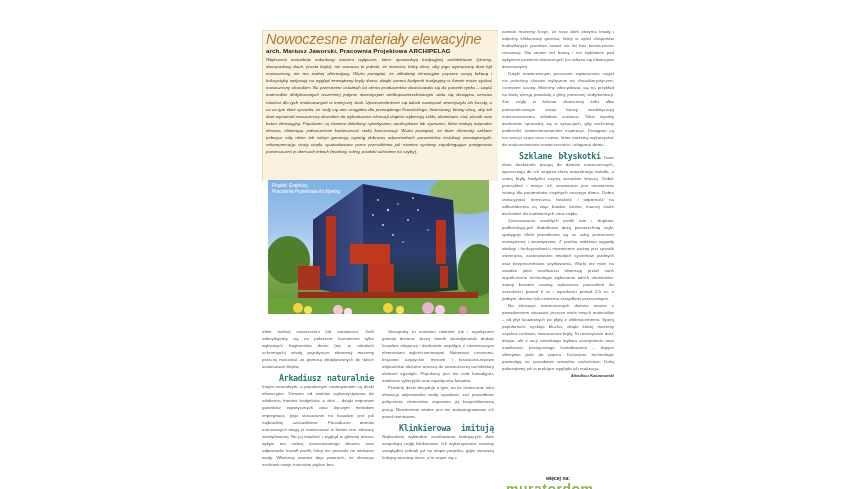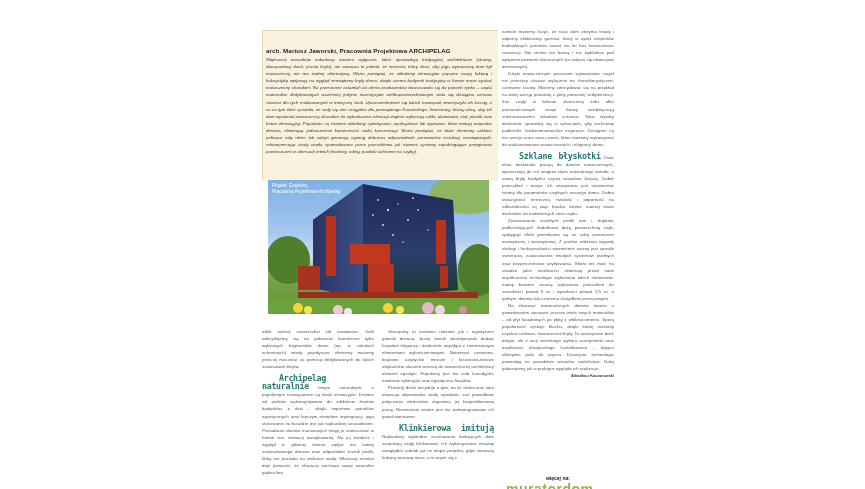--- a/index.html
+++ b/index.html
@@ -22,20 +22,21 @@
   .more{position:absolute;left:546px;top:475px;font-size:5px;font-weight:bold;color:#222;}
   .logo{position:absolute;left:506px;top:482px;width:112px;height:7px;overflow:hidden;}
   .logo span{display:block;font-size:14px;font-weight:bold;color:#8ab84a;line-height:14px;letter-spacing:0.5px;}
 </style>
 </head>
 <body>
 
 <div class="page">
 
   <div class="box"></div>
+  <div class="box-title">Nowoczesne materiały elewacyjne</div>
   <div class="box-author">arch. Mariusz Jaworski, Pracownia Projektowa ARCHIPELAG</div>
   <div class="box-body">Większość warunków zabudowy zawiera wytyczne, które opowiadają tradycyjnej architekturze (stromy, dwuspadowy dach, prosta bryła), nie oznacza to jednak, że inwestor, który chce, aby jego wymarzony dom był nowoczesny, nie ma żadnej alternatywy. Warto pamiętać, że okładziny elewacyjne poprzez swoją fakturę i kolorystykę wpływają na wygląd zewnętrzny bryły domu, dzięki czemu budynek tradycyjny w formie może zyskać nowoczesny charakter. Na przestrzeni ostatnich lat oferta producentów dostosowała się do potrzeb rynku – część materiałów dedykowanych wcześniej jedynie inwestycjom wielkopowierzchniowym stała się dostępna cenowo również dla tych realizowanych w mniejszej skali. Upowszechnienie się takich rozwiązań zmniejszyło ich koszty, a co za tym idzie sprawiło, że stały się one osiągalne dla przeciętnego Kowalskiego. Inwestorzy, którzy chcą, aby ich dom wyróżniał nowoczesny charakter do wykończenia elewacji chętnie wybierają szkło, aluminium, stal, plastik oraz beton elewacyjny. Popularne są również okładziny syntetyczne, epoksydowe lub żywiczne, które imitują naturalne drewno, eliminując jednocześnie konieczność stałej konserwacji. Warto pamiętać, że duże elementy szklane pełniące rolę okien lub witryn generują wymóg dobrania odpowiednich parametrów instalacji wewnętrznych, rekompensując straty ciepła spowodowane przez przeszklenia jak również systemy zapobiegające przegrzaniu pomieszczeń w okresach letnich (markizy, rolety, powłoki ochronne na szyby).</div>
 
   <div class="photo">
     <svg width="221" height="134" viewBox="0 0 221 134">
       <defs>
         <linearGradient id="gl" x1="0" y1="0" x2="0" y2="1">
           <stop offset="0" stop-color="#1e2a5a"></stop>
           <stop offset="0.6" stop-color="#2c3d6e"></stop>
           <stop offset="1" stop-color="#1b3a2a"></stop>
@@ -86,21 +87,21 @@
     </svg>
   </div>
   <div class="photo-caption">
     <div>Projekt: Graphics,</div>
     <div>Pracownia Projektowa Archipelag</div>
   </div>
 
   <div class="col c1">
     <p class="para">efekt mokrej nawierzchni lub matowości. Jeśli zdecydujemy się na położenie kamieniem tylko wybranych fragmentów domu (np. w cokołach ochronnych) wtedy pojedyncze elementy możemy prościej mocować za pomocą dedykowanych do takich zastosowań klejów.</p>
     <p class="para" style="margin-top:5px;">
-      <span class="subhead">Archipelag naturalnie</span>
+      <span class="subhead">Arkadiusz naturalnie</span>
       <span>Innym naturalnym, a popularnym rozwiązaniem są deski elewacyjne. Drewno od wieków wykorzystywano do zdobienia frontów budynków, a dziś – dzięki importowi gatunków egzotycznych oraz lepszym metodom impregnacji, jego stosowanie na fasadzie jest jak najbardziej uzasadnione. Posiadacze domów murowanych mogą je zamocować w formie tzw. elewacji wentylowanej. Na jej trwałość i wygląd w głównej mierze wpływ ma rodzaj zastosowanego drewna oraz odpowiedni kształt profili, który nie pozwala na wnikanie wody. Właściwy montaż daje pewność, że elewacja zachowa swoje naturalne piękno bez</span>
     </p>
   </div>
 
   <div class="col c2">
     <p class="para indent">Stosujemy tu zarówno rodzime jak i egzotyczne gatunki drewna. Jasny świerk skandynawski dodaje fasadom elegancji i doskonale współgra z ciemniejszymi elementami wykończeniowymi. Natomiast czerwono-brązowe azjatyckie meranti i łososiowo-różowe afrykańskie okoume wnoszą do nowoczesnej architektury element egzotyki. Popularny jest też cedr kanadyjski, modrzew syberyjski oraz egzotyczna łatajuba.</p>
     <p class="para indent">Przekrój deski decyduje o tym, na ile skutecznie taka elewacja odprowadza wody opadowe, zaś prawidłowe połączenie elementów zapewnia jej bezproblemową pracę. Niezmiernie istotne jest też zaimpregnowanie ich przed montażem.</p>
     <p class="para" style="margin-top:5px;">
       <span class="subhead">Klinkierowa imitują</span>
       <span>Najbardziej wybredne oczekiwania budujących dom zaspokoją cegły klinkierowe. Ich wykorzystanie musimy uwzględnić jednak już na etapie projektu, gdyż stanowią kolejną warstwę muru, a to wiąże się z</span>

